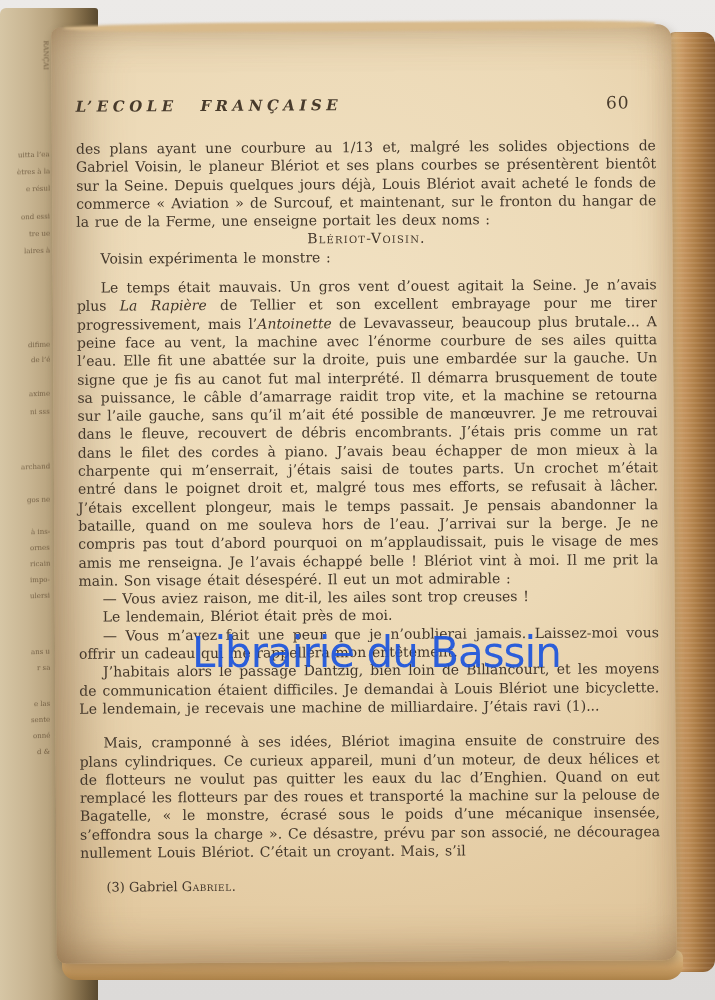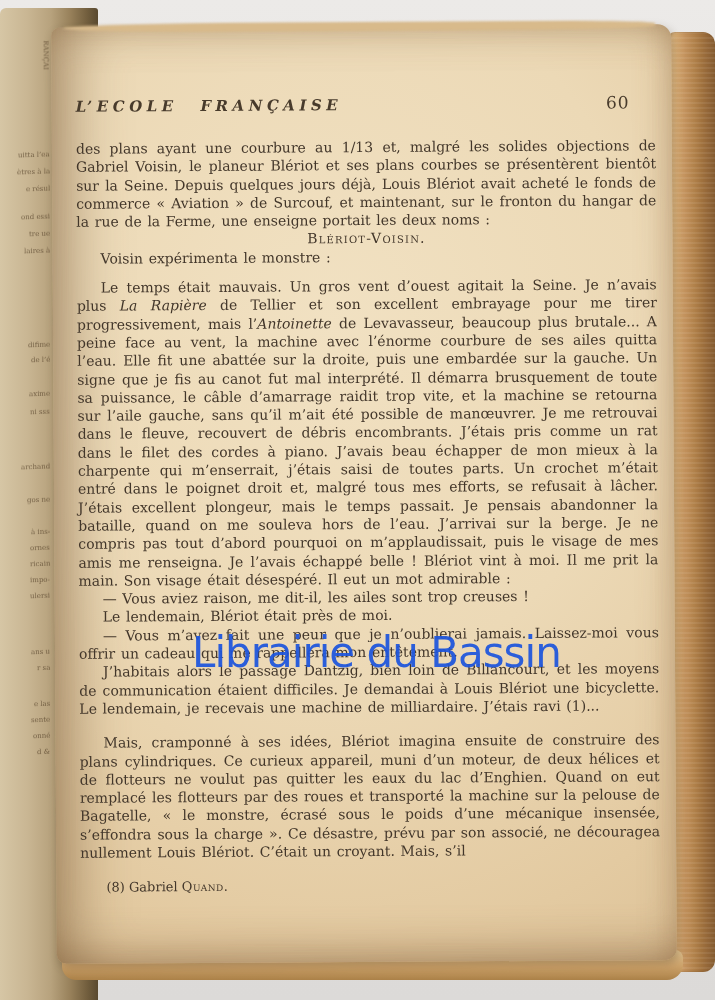--- a/index.html
+++ b/index.html
@@ -120,19 +120,19 @@
           <p class="para center">Blériot-Voisin.</p>
           <p class="para">Voisin expérimenta le monstre :</p>
           <p class="para gap-md">Le temps était mauvais. Un gros vent d’ouest agitait la Seine. Je n’avais plus <i>La Rapière</i> de Tellier et son excellent embrayage pour me tirer progressivement, mais l’<i>Antoinette</i> de Levavasseur, beaucoup plus brutale... A peine face au vent, la machine avec l’énorme courbure de ses ailes quitta l’eau. Elle fit une abattée sur la droite, puis une embardée sur la gauche. Un signe que je fis au canot fut mal interprété. Il démarra brusquement de toute sa puissance, le câble d’amarrage raidit trop vite, et la machine se retourna sur l’aile gauche, sans qu’il m’ait été possible de manœuvrer. Je me retrouvai dans le fleuve, recouvert de débris encombrants. J’étais pris comme un rat dans le filet des cordes à piano. J’avais beau échapper de mon mieux à la charpente qui m’enserrait, j’étais saisi de toutes parts. Un crochet m’était entré dans le poignet droit et, malgré tous mes efforts, se refusait à lâcher. J’étais excellent plongeur, mais le temps passait. Je pensais abandonner la bataille, quand on me souleva hors de l’eau. J’arrivai sur la berge. Je ne compris pas tout d’abord pourquoi on m’applaudissait, puis le visage de mes amis me renseigna. Je l’avais échappé belle ! Blériot vint à moi. Il me prit la main. Son visage était désespéré. Il eut un mot admirable :</p>
           <p class="para">— Vous aviez raison, me dit-il, les ailes sont trop creuses !</p>
           <p class="para">Le lendemain, Blériot était près de moi.</p>
           <p class="para">— Vous m’avez fait une peur que je n’oublierai jamais. Laissez-moi vous offrir un cadeau qui me rappellera mon entêtement.</p>
           <p class="para">J’habitais alors le passage Dantzig, bien loin de Billancourt, et les moyens de communication étaient difficiles. Je demandai à Louis Blériot une bicyclette. Le lendemain, je recevais une machine de milliardaire. J’étais ravi (1)...</p>
           <p class="para gap-lg">Mais, cramponné à ses idées, Blériot imagina ensuite de construire des plans cylindriques. Ce curieux appareil, muni d’un moteur, de deux hélices et de flotteurs ne voulut pas quitter les eaux du lac d’Enghien. Quand on eut remplacé les flotteurs par des roues et transporté la machine sur la pelouse de Bagatelle, « le monstre, écrasé sous le poids d’une mécanique insensée, s’effondra sous la charge ». Ce désastre, prévu par son associé, ne découragea nullement Louis Blériot. C’était un croyant. Mais, s’il</p>
         </div>
       <div class="footnote">
-        <span>(8) Gabriel </span><span class="sc">Quand.</span>
+        <span>(3) Gabriel </span><span class="sc">Gabriel.</span>
       </div>
     </div>
   </div>
 
   <div class="watermark">Librairie du Bassin</div>
 </div>
 
 </body></html>

